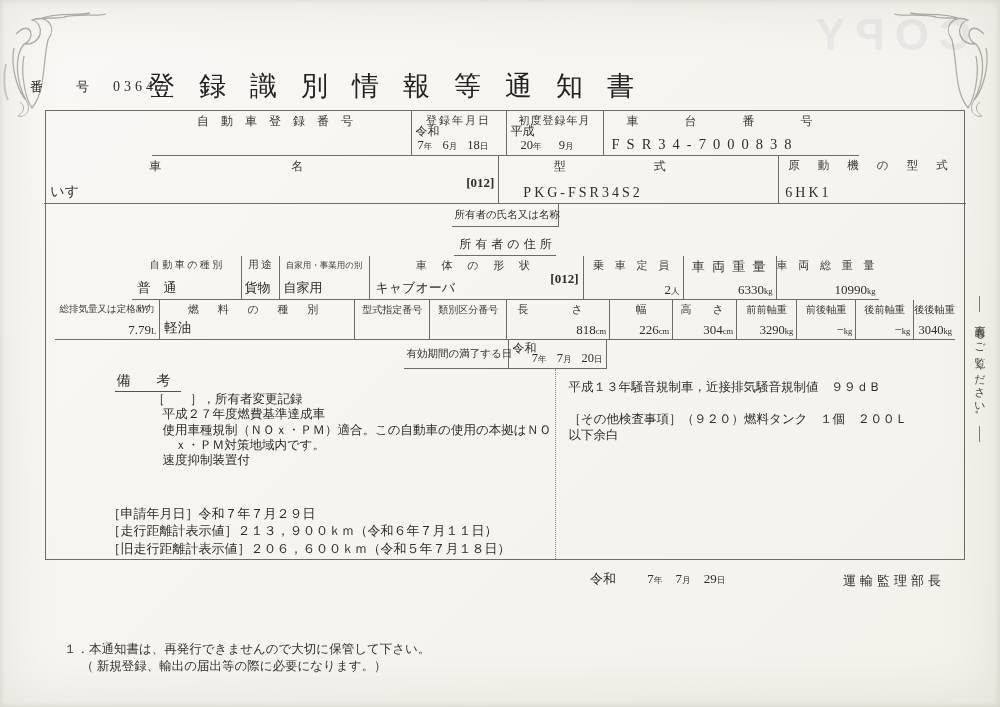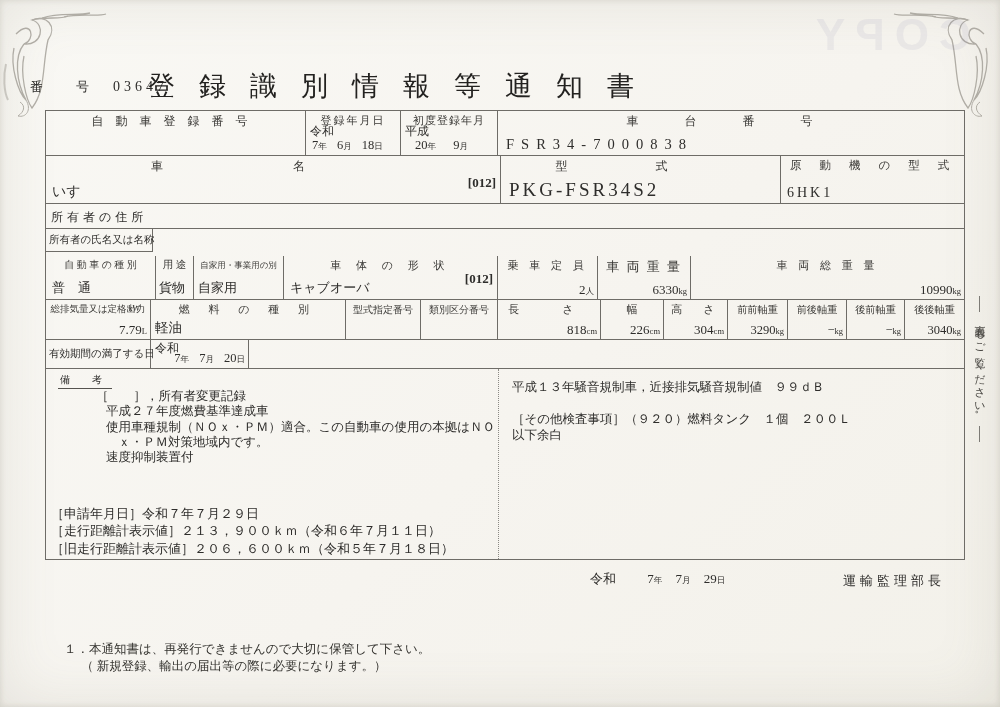--- a/index.html
+++ b/index.html
@@ -16,21 +16,21 @@
     font-family:"Liberation Sans",sans-serif; letter-spacing:10px;
     color:rgba(130,130,165,.10); transform:scaleX(-1);
   }
   
   .docno { position:absolute; left:30px; top:78px; font-size:13px; }
   .docno .lbl { letter-spacing:10px; margin-right:14px; }
   .docno .num { letter-spacing:4px; font-size:14px; }
   .title { position:absolute; left:148px; top:68px; font-size:27px; letter-spacing:24px; color:#232220; }
   
   .reg-table { position:absolute; left:45px; top:110px; width:920px; height:450px;
-    border:1px solid #6e6c67; display:flex; flex-direction:column; box-sizing:border-box; }
+    border:1px solid #6e6c67; display:flex; flex-direction:column; box-sizing:border-box;align-items:center; }
   .trow { display:flex; border-bottom:1px solid #6e6c67; position:relative; box-sizing:border-box; flex:none; }
   .tc { position:relative; box-sizing:border-box; border-right:1px solid #6e6c67; flex:none; }
   .tc.noR { border-right:none; }
   .tc.fill { flex:1; }
   .hd { text-align:center; padding-top:2px; font-size:11px; color:#3a3936; white-space:nowrap; overflow:hidden; }
   .val-br { position:absolute; right:3px; bottom:1px; font-size:13px; white-space:nowrap; }
   .val-bl { position:absolute; left:6px; bottom:2px; font-size:14px; white-space:nowrap; }
   .code  { position:absolute; right:4px; bottom:12px; font-size:13px;font-weight:bold; }
   .unit { font-size:8.5px; }
   .era { position:absolute; left:4px; top:14px; font-size:12px; }
@@ -44,21 +44,21 @@
   .rowE  { height:25px; }
   .rowF  { height:44px; }
   .rowG  { height:40px; }
   .rowH  { height:29px; }
   .rowI  { flex:1; border-bottom:none; }
   .ownerbox { width:107px; height:23px; border-right:1px solid #6e6c67; border-bottom:1px solid #6e6c67;
     font-size:10.5px; display:flex; align-items:center; padding-left:3px; box-sizing:border-box; white-space:nowrap; }
   .addrlbl { font-size:12px; letter-spacing:4px; padding:5px 0 0 5px; white-space:nowrap; }
   .rmk-left { width:453px; border-right:1px dotted #8b8984; box-sizing:border-box; position:relative; }
   .rmk-right { flex:1; position:relative; }
-  .rmk-label { display:inline-block; margin:3px 0 0 12px; font-size:10px; letter-spacing:6px;
+  .rmk-label { display:inline-block; margin:3px 0 0 12px; font-size:14px; letter-spacing:6px;
     border-bottom:1px solid #55534f; padding:0 4px 1px 2px; }
   .rline { font-size:12.5px; line-height:15.3px; white-space:nowrap; }
   .ind50 { padding-left:50px; } .ind60 { padding-left:60px; } .ind72 { padding-left:72px; }
   .rmk-bottom { position:absolute; left:5px; bottom:2px; font-size:13px; line-height:17.5px; white-space:nowrap; }
   .rmk-right .rline { padding-left:13px; }
   .gap { height:17px; }
   
   .issue { position:absolute; left:590px; top:570px; font-size:13px; white-space:nowrap; }
   .issue .era-t { margin-right:18px; }
   .issue .n { margin-left:10px; }
@@ -71,21 +71,21 @@
   .vtext { writing-mode:vertical-rl; font-size:11px; letter-spacing:2px; margin:4px 0; color:#4a4844; }
   
   .ls-regno { font-size:12px; letter-spacing:12px; }
   .ls-small { font-size:11px; letter-spacing:2px; }
   .ls-first { font-size:11px; letter-spacing:1px; }
   .ls-chassis { font-size:12px; letter-spacing:46px; text-indent:23px; }
   .ls-name { font-size:12px; letter-spacing:130px; text-indent:40px; }
   .ls-model { font-size:12px; letter-spacing:88px; text-indent:30px; }
   .ls-engine { font-size:11.5px; letter-spacing:18px; text-indent:9px; }
   .chassis-val { position:absolute; left:8px; bottom:2px; font-size:14.5px; letter-spacing:7px; white-space:nowrap; }
-  .model-val { position:absolute; left:8px; bottom:2px; font-size:19px; letter-spacing:3px; }
+  .model-val { position:absolute; left:24px; bottom:2px; font-size:14px; letter-spacing:3px; }
   .f0 { font-size:10px; } .f1 { font-size:10.5px; } .f2 { font-size:8.5px; padding-top:4px; }
   .f3 { font-size:11px; letter-spacing:6px; } .f4 { font-size:11px; letter-spacing:4px; }
   .f5 { font-size:13px; letter-spacing:2px;font-family:Liberation Serif, serif; }
   .g0 { font-size:9.5px; padding-top:3px; } .g1 { font-size:11px; letter-spacing:8px; }
   .g2 { font-size:10px; padding-top:3px; } .g3 { font-size:11px; letter-spacing:16px; }
   .g4 { font-size:11px; letter-spacing:5px; } .g5 { font-size:10.2px; letter-spacing:0; padding-top:3px; }
   .vallbl { font-size:10.5px; display:flex; align-items:center; padding-left:3px; white-space:nowrap; height:100%; box-sizing:border-box; }
 </style>
 </head>
 <body>
@@ -155,26 +155,26 @@
       <div class="tc" style="width:280px">
         <div class="hd ls-model">型式</div>
         <span class="model-val">PKG-FSR34S2</span>
       </div>
       <div class="tc fill noR">
         <div class="hd ls-engine">原動機の型式</div>
         <span class="val-bl" style="letter-spacing:3px">6HK1</span>
       </div>
     </div>
 
+    <div class="trow rowD">
+      <div class="ownerbox">所有者の氏名又は名称</div>
+    </div>
+
     <div class="trow rowE">
       <div class="addrlbl">所有者の住所</div>
-    </div>
-
-    <div class="trow rowD">
-      <div class="ownerbox">所有者の氏名又は名称</div>
     </div>
 
     <div class="trow rowF">
       <div class="tc" style="width:110px">
         <div class="hd f0">自 動 車 の 種 別</div>
         <span class="val-bl" style="font-size:13px">普　通</span>
       </div>
       <div class="tc" style="width:38px">
         <div class="hd f1">用 途</div>
         <span class="val-bl" style="left:3px;font-size:13px">貨物</span>

